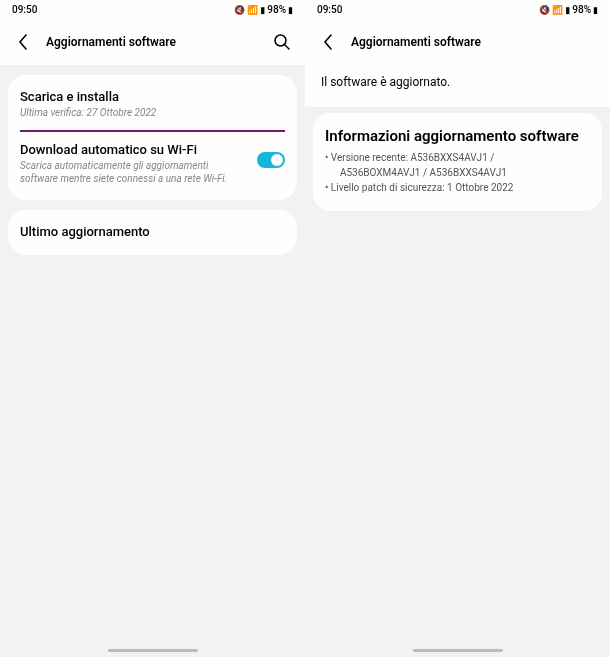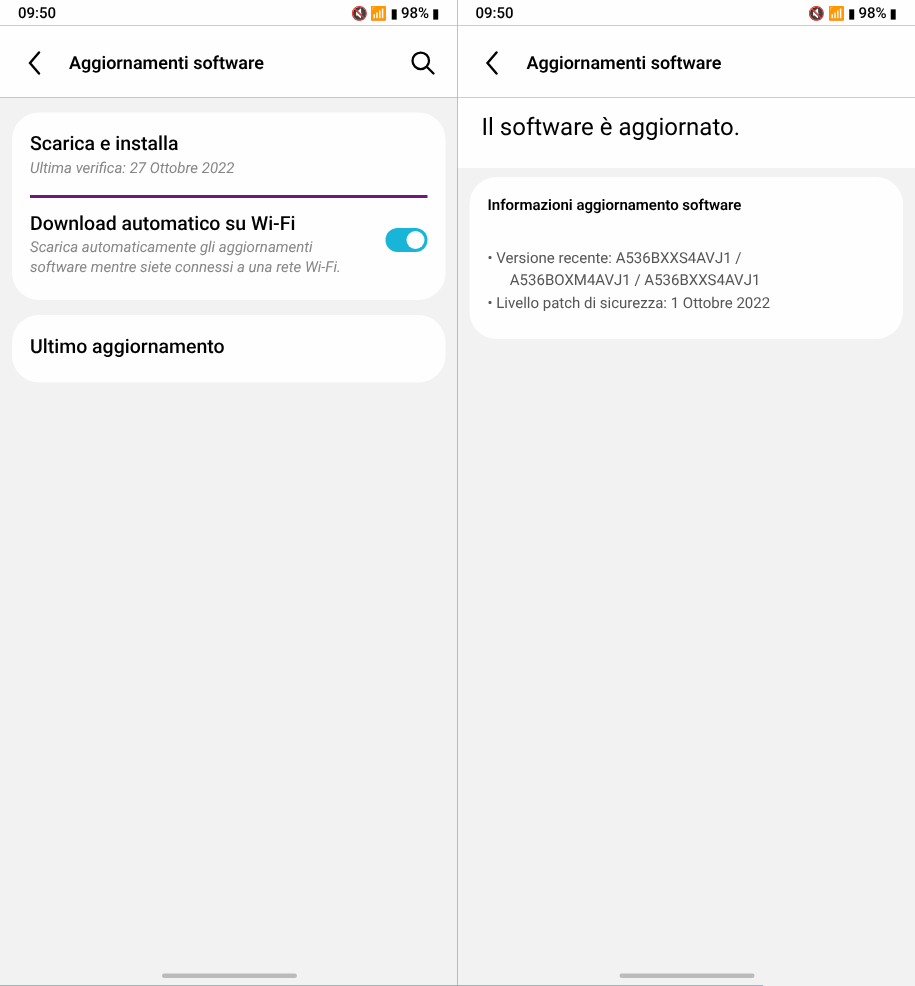--- a/index.html
+++ b/index.html
@@ -6,21 +6,21 @@
     body {
       font-family: -apple-system, BlinkMacSystemFont, 'Segoe UI', Roboto, sans-serif;
       background: #fff;
       display: flex;
       width: 610px;
       height: 657px;
     }
     .screen {
       width: 305px;
       height: 657px;
-      background: #0c4a6e;
+      background: #84cc16;
       display: flex;
       flex-direction: column;
       position: relative;
     }
     .status-bar {
       display: flex;
       justify-content: space-between;
       align-items: center;
       padding: 4px 12px 2px;
       font-size: 10px;
@@ -49,21 +49,21 @@
     }
     .back-icon svg { width: 10px; height: 16px; }
     .header-title {
       font-size: 12px;
       font-weight: 600;
       color: #000;
       flex: 1;
     }
     .search-icon { width: 18px; height: 18px; }
     .subtitle {
-      font-size: 16px;
+      font-size: 12px;
       color: #000;
       padding: 10px 16px 18px;
       background: #fefefe;
     }
     .card {
       background: #fefefe;
       border-radius: 18px;
       margin: 10px 8px 0;
       padding: 14px 12px;
     }
@@ -108,24 +108,24 @@
       background: #fff;
       border-radius: 50%;
     }
     .info-card {
       background: #fefefe;
       border-radius: 18px;
       margin: 6px 8px 0;
       padding: 14px 12px 16px;
     }
     .info-heading {
-      font-size: 10px;
+      font-size: 15px;
       font-weight: 600;
       color: #000;
-      margin-bottom: 22px;
+      margin-bottom: 5px;
     }
     .info-line {
       font-size: 10px;
       color: #555;
       line-height: 1.5;
     }
     .nav-pill {
       position: absolute;
       bottom: 5px;
       left: 50%;

